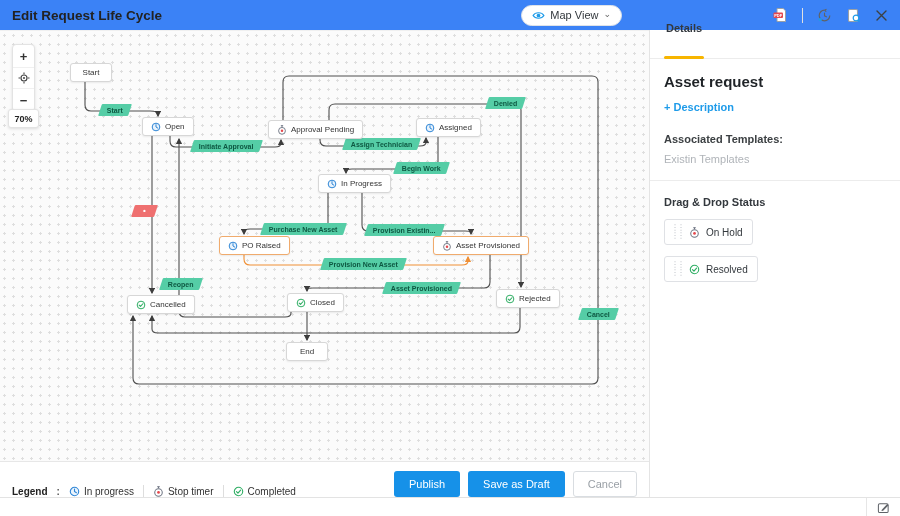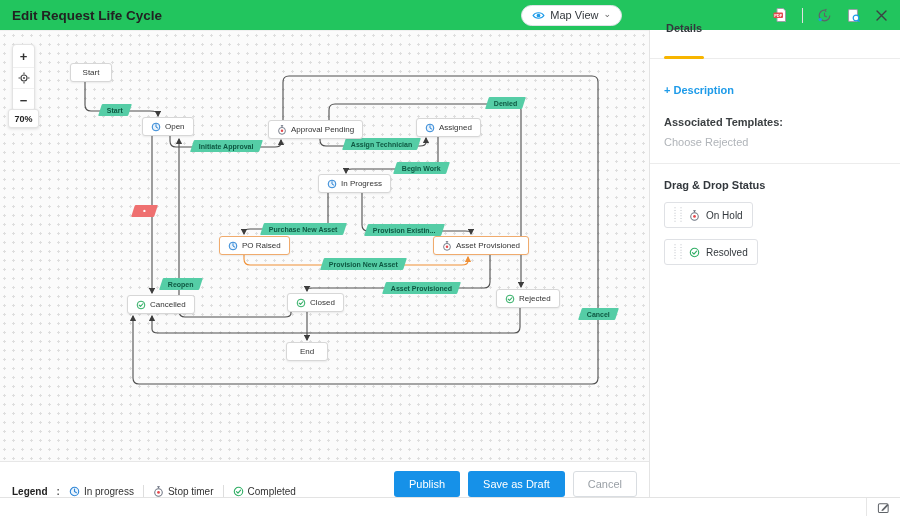--- a/index.html
+++ b/index.html
@@ -1,21 +1,21 @@
 <!DOCTYPE html>
 <html><head>
 <meta charset="utf-8">
 <style>
   * { margin:0; padding:0; box-sizing:border-box; }
   html,body { width:900px; height:516px; overflow:hidden; }
   body { font-family:"Liberation Sans", sans-serif; background:#fff; color:#333; }
   .app { width:900px; height:516px; display:flex; flex-direction:column; }
 
   
-  .header { height:30px; display:flex; align-items:center; padding:0 12px; background:#22c55e; flex:0 0 30px; }
+  .header { height:30px; display:flex; align-items:center; padding:0 12px; background:#3b82f6; flex:0 0 30px; }
   .title { font-size:13.5px; font-weight:700; color:#222; }
   .view-pill { margin-left:auto; display:flex; align-items:center; gap:5px; border:1px solid #dfe3e8; border-radius:13px; padding:3px 10px; background:#fff; font-size:11px; color:#33383d; cursor:pointer; }
   .view-pill .caret { font-size:9px; color:#666; margin-top:-2px; }
   .hicons { display:flex; align-items:center; gap:14px; margin-left:150px; }
   .hicons .vdiv { width:1px; height:15px; background:#e0e0e0; }
   .iconbtn { background:none; border:none; cursor:pointer; display:flex; align-items:center; }
 
   
   .main { flex:1 1 auto; display:flex; min-height:0; }
   .left-col { width:650px; flex:0 0 650px; display:flex; flex-direction:column; border-right:1px solid #e4e4e4; }
@@ -328,23 +328,24 @@
     </div>
 
     <div class="sidebar">
       <div class="tabs">
         <div class="tab">
           <span>Details</span>
           <div class="underline"></div>
         </div>
       </div>
       <div class="sb-body">
+        <div class="sb-title">Asset request</div>
         <div class="desc-link">+ Description</div>
         <div class="tpl-label">Associated Templates:</div>
-        <div class="tpl-placeholder">Choose Rejected</div>
+        <div class="tpl-placeholder">Existin Templates</div>
         <div class="sb-div"></div>
         <div class="dd-label">Drag &amp; Drop Status</div>
         <div class="chips">
           <div class="chip">
             <span class="drag-dots">⋮⋮<br>⋮⋮</span>
             <svg class="ci" viewBox="0 0 12 12">
                 <use href="#i-timer"></use>
               </svg>
             <span>On Hold</span>
           </div>

